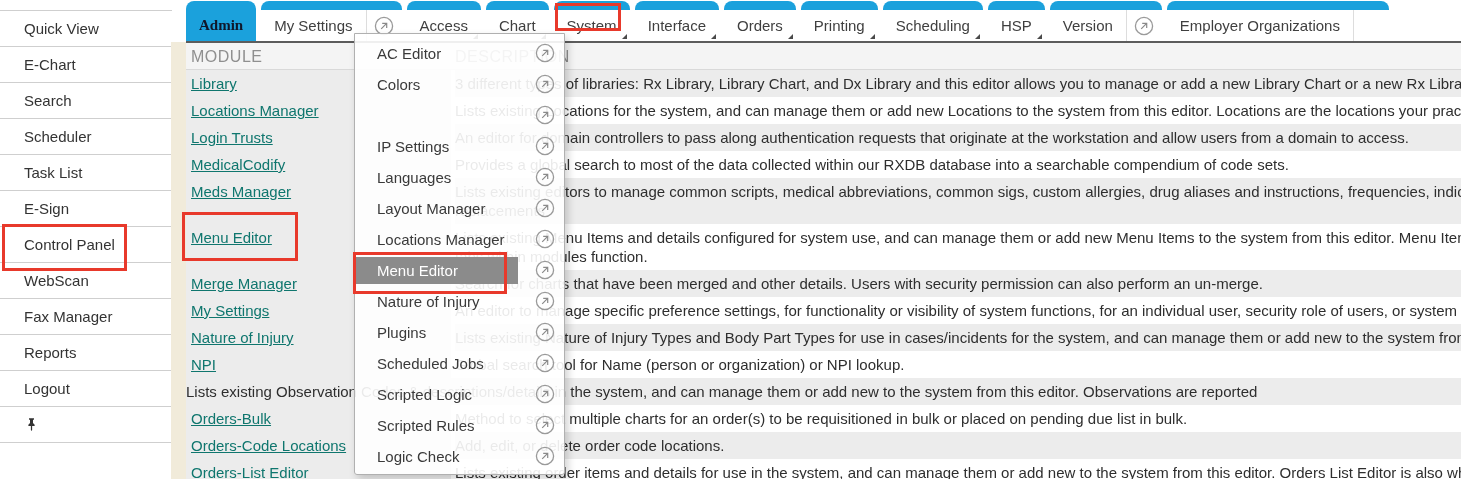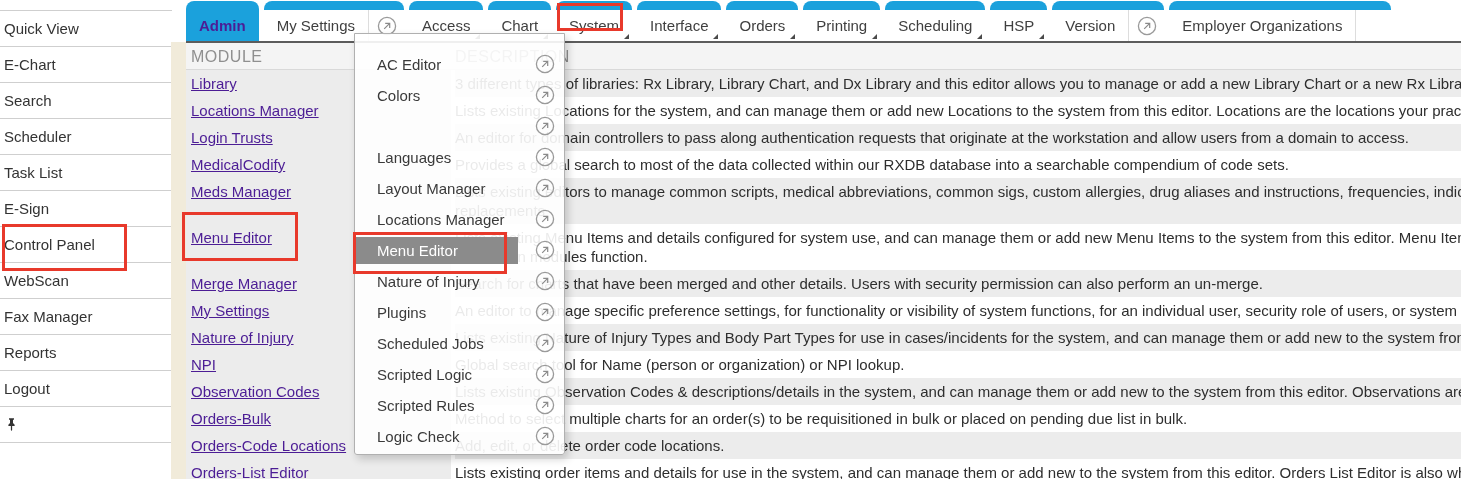--- a/index.html
+++ b/index.html
@@ -7,21 +7,21 @@
   body {
     position: relative; overflow: hidden; background:#fff;
     font-family:"Liberation Sans", sans-serif; color:#333;
   }
 
   
   .sidebar { position:absolute; left:0; top:0; width:172px; height:479px; background:#fff; }
   .sidebar ul { list-style:none; margin-top:10px; border-bottom:1px solid #cfcfcf; width:172px; }
   .sb-item {
     position:relative; height:36px; border-top:1px solid #cfcfcf;
-    display:flex; align-items:center; padding-left:4px;
+    display:flex; align-items:center; padding-left:24px;
     font-size:15px; color:#333; cursor:pointer; background:#fff;
   }
   .sb-item.redbox-side::after {
     content:""; position:absolute; left:2px; top:-3px; width:119px; height:41px;
     border:3px solid #e8392b; z-index:6; pointer-events:none;
   }
   .pin-ico svg { display:block; }
 
   
   .beige-strip { position:absolute; left:171px; top:42px; width:15px; height:437px; background:#f1ebda; }
@@ -38,21 +38,21 @@
   .tab::before {
     content:""; position:absolute; left:0; right:0; top:0; height:9px;
     background:#1ba1dc; border-radius:8px 8px 0 0;
   }
   .tab-label {
     margin-top:9px; line-height:31px; padding:0 13px; font-size:15px; color:#3f3f3f;
     white-space:nowrap;
   }
   .tab.active { background:#1ba1dc; }
   .tab.active::before { display:none; }
-  .tab.active .tab-label { color:#4c1d95; font-weight:bold; }
+  .tab.active .tab-label { color:#0f172a; font-weight:bold;font-family:Liberation Serif, serif; }
   .tab-ico {
     margin-top:9px; width:36px; border-left:1px solid #ddd;
     display:flex; align-items:center; justify-content:center;
   }
   .caret {
     position:absolute; right:3px; bottom:2px; width:0; height:0;
     border-left:5px solid transparent; border-bottom:5px solid #4a4a4a;
   }
   .tab.redbox-tab::after {
     content:""; position:absolute; left:1px; right:9px; top:2px; bottom:10px;
@@ -65,35 +65,35 @@
   
   .table { position:absolute; left:186px; top:43px; width:1620px; }
   .thead { display:flex; height:27px; background:#f4f4f4; border-bottom:1px solid #d9d9d9; }
   .th { font-size:16px; color:#8f8f8f; letter-spacing:.5px; line-height:27px; }
   .th-module { width:269px; padding-left:5px; }
   .trow { display:flex; }
   .mod-cell {
     width:269px; flex:none; background:#ececec; border-right:4px solid #fff;
     padding:5px 0 0 5px; position:relative;
   }
-  .mod-cell a { color:#4c1d95; font-size:15px; text-decoration:underline; white-space:nowrap;margin-top:24px; }
+  .mod-cell a { color:#0f766e; font-size:15px; text-decoration:underline; white-space:nowrap;margin-top:24px; }
   .desc-cell { flex:1; padding:4px 0; }
   .trow:nth-child(odd) .desc-cell { background:#ececec; }
   .desc-line { font-size:15px; color:#2e2e2e; line-height:19px; white-space:nowrap; }
   .mod-cell.redbox-mod::after {
     content:""; position:absolute; left:-4px; top:-12px; width:110px; height:43px;
     border:3px solid #e8392b; z-index:5; pointer-events:none;
   }
 
   
   .menu {
     position:absolute; top:32px; width:211px; z-index:50;
     background:rgba(255,255,255,0.9); border:1px solid #b0b0b0;
     border-radius:0 0 3px 3px; box-shadow:3px 4px 8px rgba(0,0,0,0.18);
-    padding-top:17px;
+    padding-top:6px;
   }
   .menu-item {
     position:relative; height:27px; line-height:27px; margin-bottom:4px;
     padding-left:22px; font-size:15px; color:#3a3a3a; cursor:pointer;
   }
   .menu-item .mi-label { position:relative; z-index:1; white-space:nowrap; }
   .menu-item .mi-ico { position:absolute; right:9px; top:3px; width:20px; height:20px; z-index:1; }
   .menu-item.highlight { color:#fff; }
   .menu-item.highlight::before {
     content:""; position:absolute; left:0; right:46px; top:0; bottom:0; background:#8b8b8b;
@@ -217,20 +217,24 @@
             <path d="M7.2 12.8 L12.4 7.6 M8.2 7.4 H12.7 V11.9" fill="none" stroke="#8a8a8a" stroke-width="1.2"></path>
           </svg></span></div>
       <div class="menu-item"><span class="mi-label">Colors</span><span class="mi-ico"><svg viewBox="0 0 20 20" width="20" height="20">
             <circle cx="10" cy="10" r="8.6" fill="none" stroke="#9a9a9a" stroke-width="1.3"></circle>
             <path d="M7.2 12.8 L12.4 7.6 M8.2 7.4 H12.7 V11.9" fill="none" stroke="#8a8a8a" stroke-width="1.2"></path>
           </svg></span></div>
       <div class="menu-item"><span class="mi-ico"><svg viewBox="0 0 20 20" width="20" height="20">
             <circle cx="10" cy="10" r="8.6" fill="none" stroke="#9a9a9a" stroke-width="1.3"></circle>
             <path d="M7.2 12.8 L12.4 7.6 M8.2 7.4 H12.7 V11.9" fill="none" stroke="#8a8a8a" stroke-width="1.2"></path>
           </svg></span></div>
+      <div class="menu-item"><span class="mi-label">IP Settings</span><span class="mi-ico"><svg viewBox="0 0 20 20" width="20" height="20">
+            <circle cx="10" cy="10" r="8.6" fill="none" stroke="#9a9a9a" stroke-width="1.3"></circle>
+            <path d="M7.2 12.8 L12.4 7.6 M8.2 7.4 H12.7 V11.9" fill="none" stroke="#8a8a8a" stroke-width="1.2"></path>
+          </svg></span></div>
       <div class="menu-item"><span class="mi-label">Languages</span><span class="mi-ico"><svg viewBox="0 0 20 20" width="20" height="20">
             <circle cx="10" cy="10" r="8.6" fill="none" stroke="#9a9a9a" stroke-width="1.3"></circle>
             <path d="M7.2 12.8 L12.4 7.6 M8.2 7.4 H12.7 V11.9" fill="none" stroke="#8a8a8a" stroke-width="1.2"></path>
           </svg></span></div>
       <div class="menu-item"><span class="mi-label">Layout Manager</span><span class="mi-ico"><svg viewBox="0 0 20 20" width="20" height="20">
             <circle cx="10" cy="10" r="8.6" fill="none" stroke="#9a9a9a" stroke-width="1.3"></circle>
             <path d="M7.2 12.8 L12.4 7.6 M8.2 7.4 H12.7 V11.9" fill="none" stroke="#8a8a8a" stroke-width="1.2"></path>
           </svg></span></div>
       <div class="menu-item"><span class="mi-label">Locations Manager</span><span class="mi-ico"><svg viewBox="0 0 20 20" width="20" height="20">
             <circle cx="10" cy="10" r="8.6" fill="none" stroke="#9a9a9a" stroke-width="1.3"></circle>
@@ -330,21 +334,20 @@
           <div class="desc-line">Lists existing Nature of Injury Types and Body Part Types for use in cases/incidents for the system, and can manage them or add new to the system from this editor.</div>
         </div>
       </div>
       <div class="trow">
         <div class="mod-cell"><a href="#">NPI</a></div>
         <div class="desc-cell">
           <div class="desc-line">Global search tool for Name (person or organization) or NPI lookup.</div>
         </div>
       </div>
       <div class="trow">
-        <div class="mod-cell"><a href="#">Observation Codes</a></div>
         <div class="desc-cell">
           <div class="desc-line">Lists existing Observation Codes &amp; descriptions/details in the system, and can manage them or add new to the system from this editor. Observations are reported</div>
         </div>
       </div>
       <div class="trow">
         <div class="mod-cell"><a href="#">Orders-Bulk</a></div>
         <div class="desc-cell">
           <div class="desc-line">Method to select multiple charts for an order(s) to be requisitioned in bulk or placed on pending due list in bulk.</div>
         </div>
       </div>

